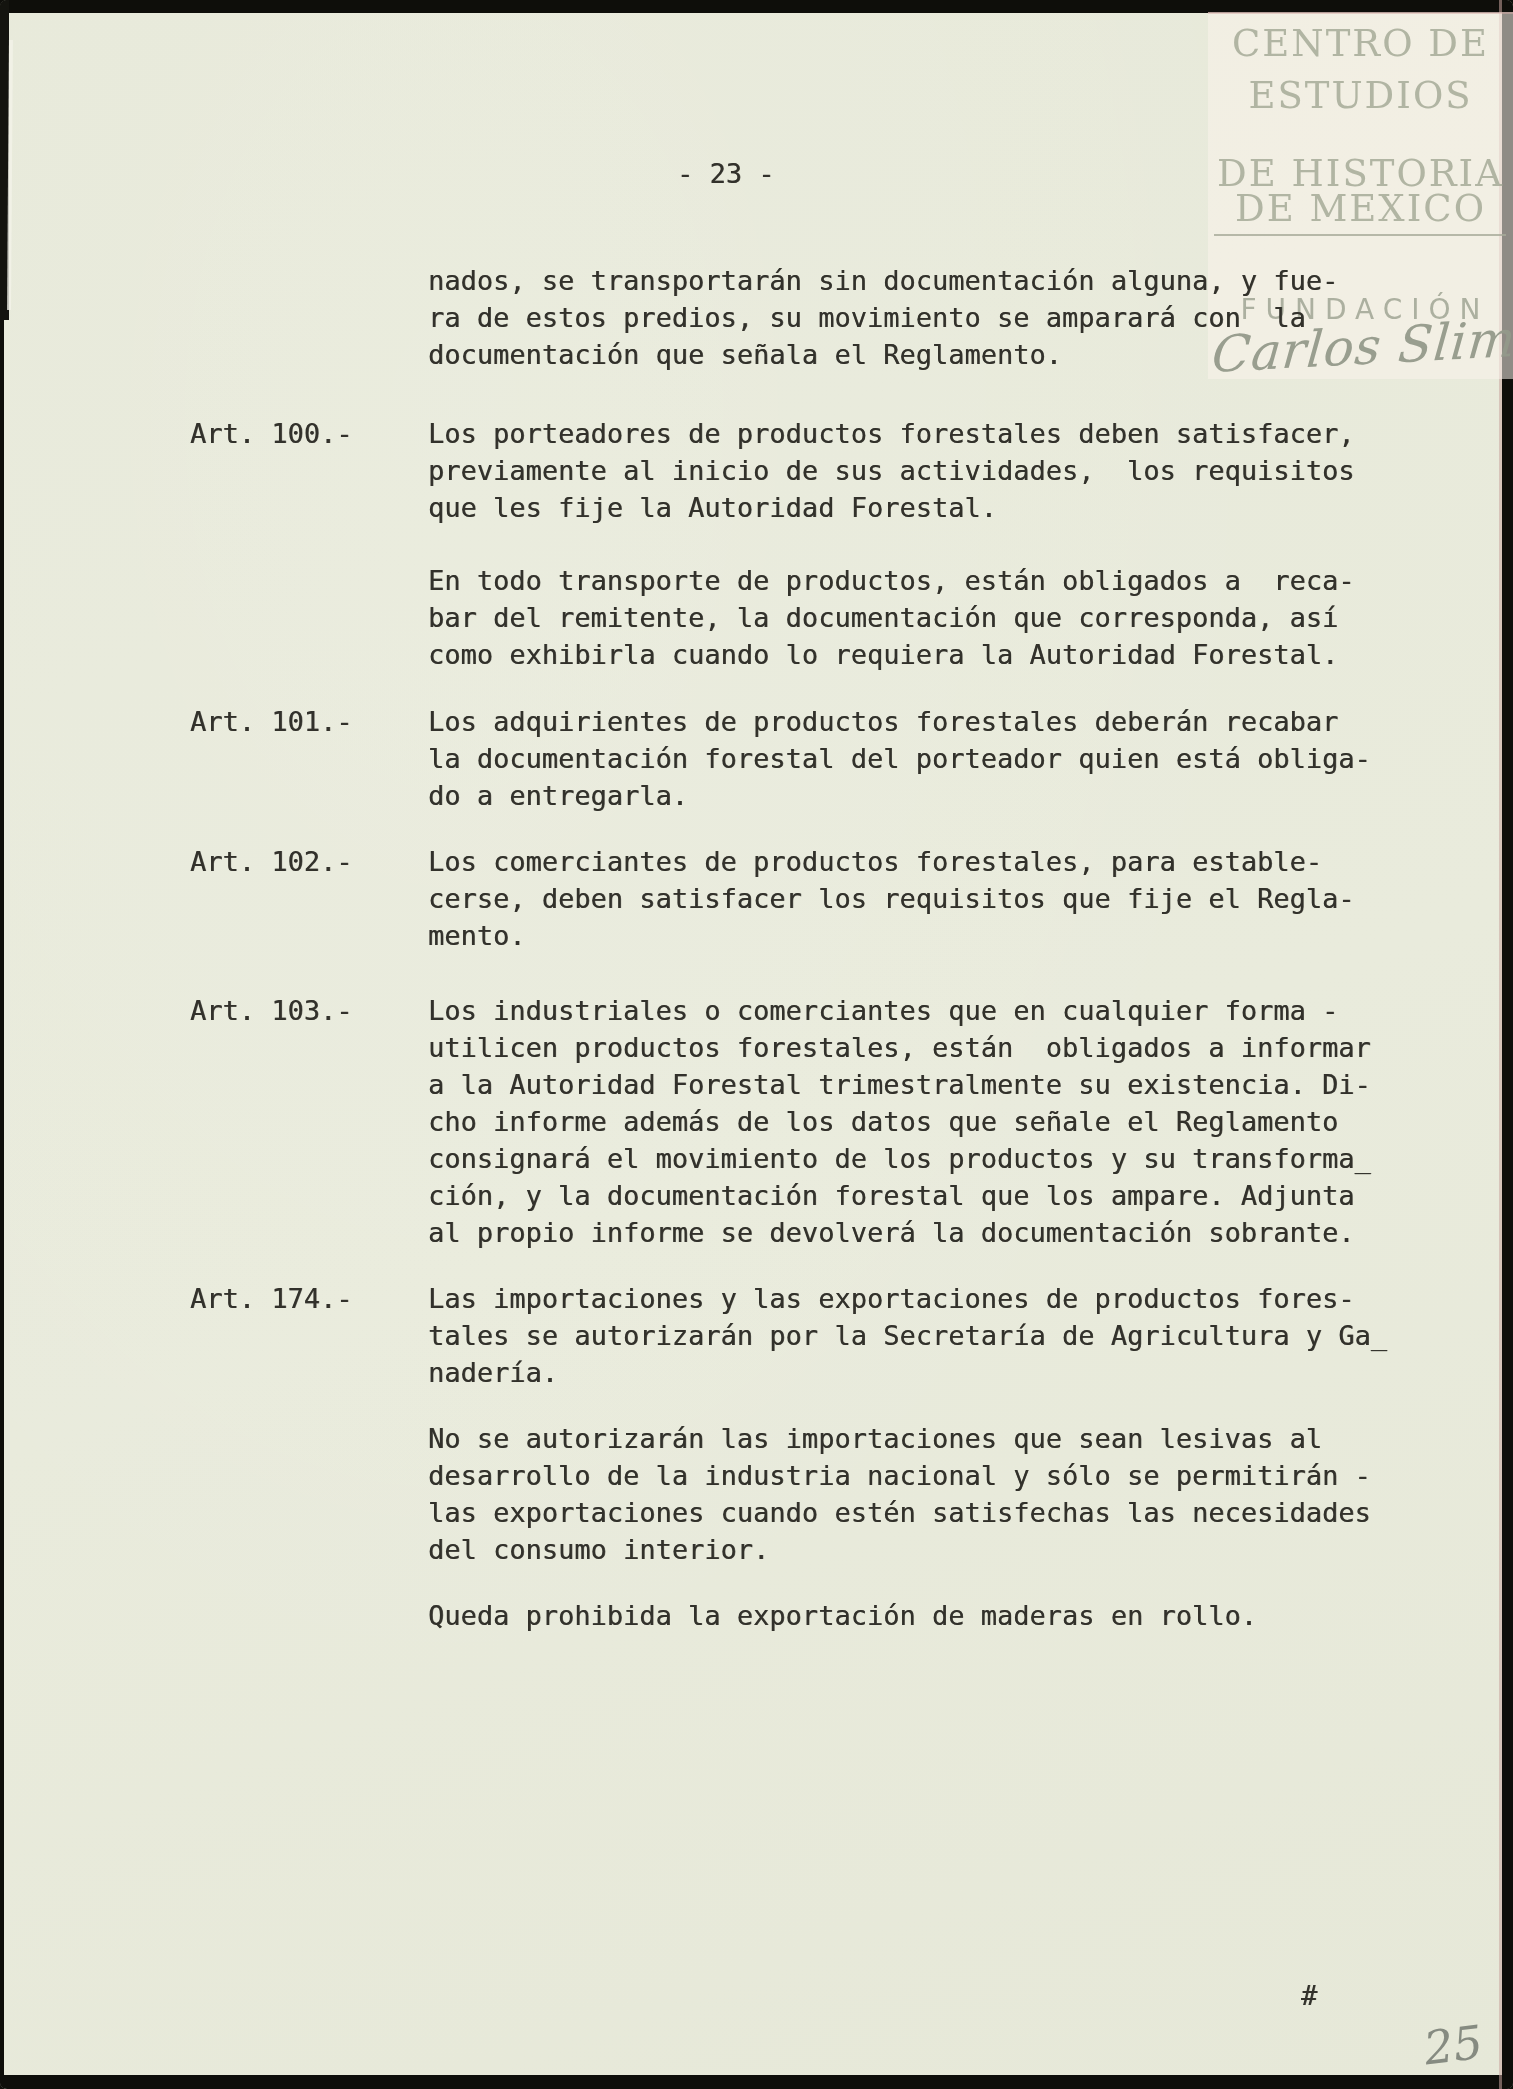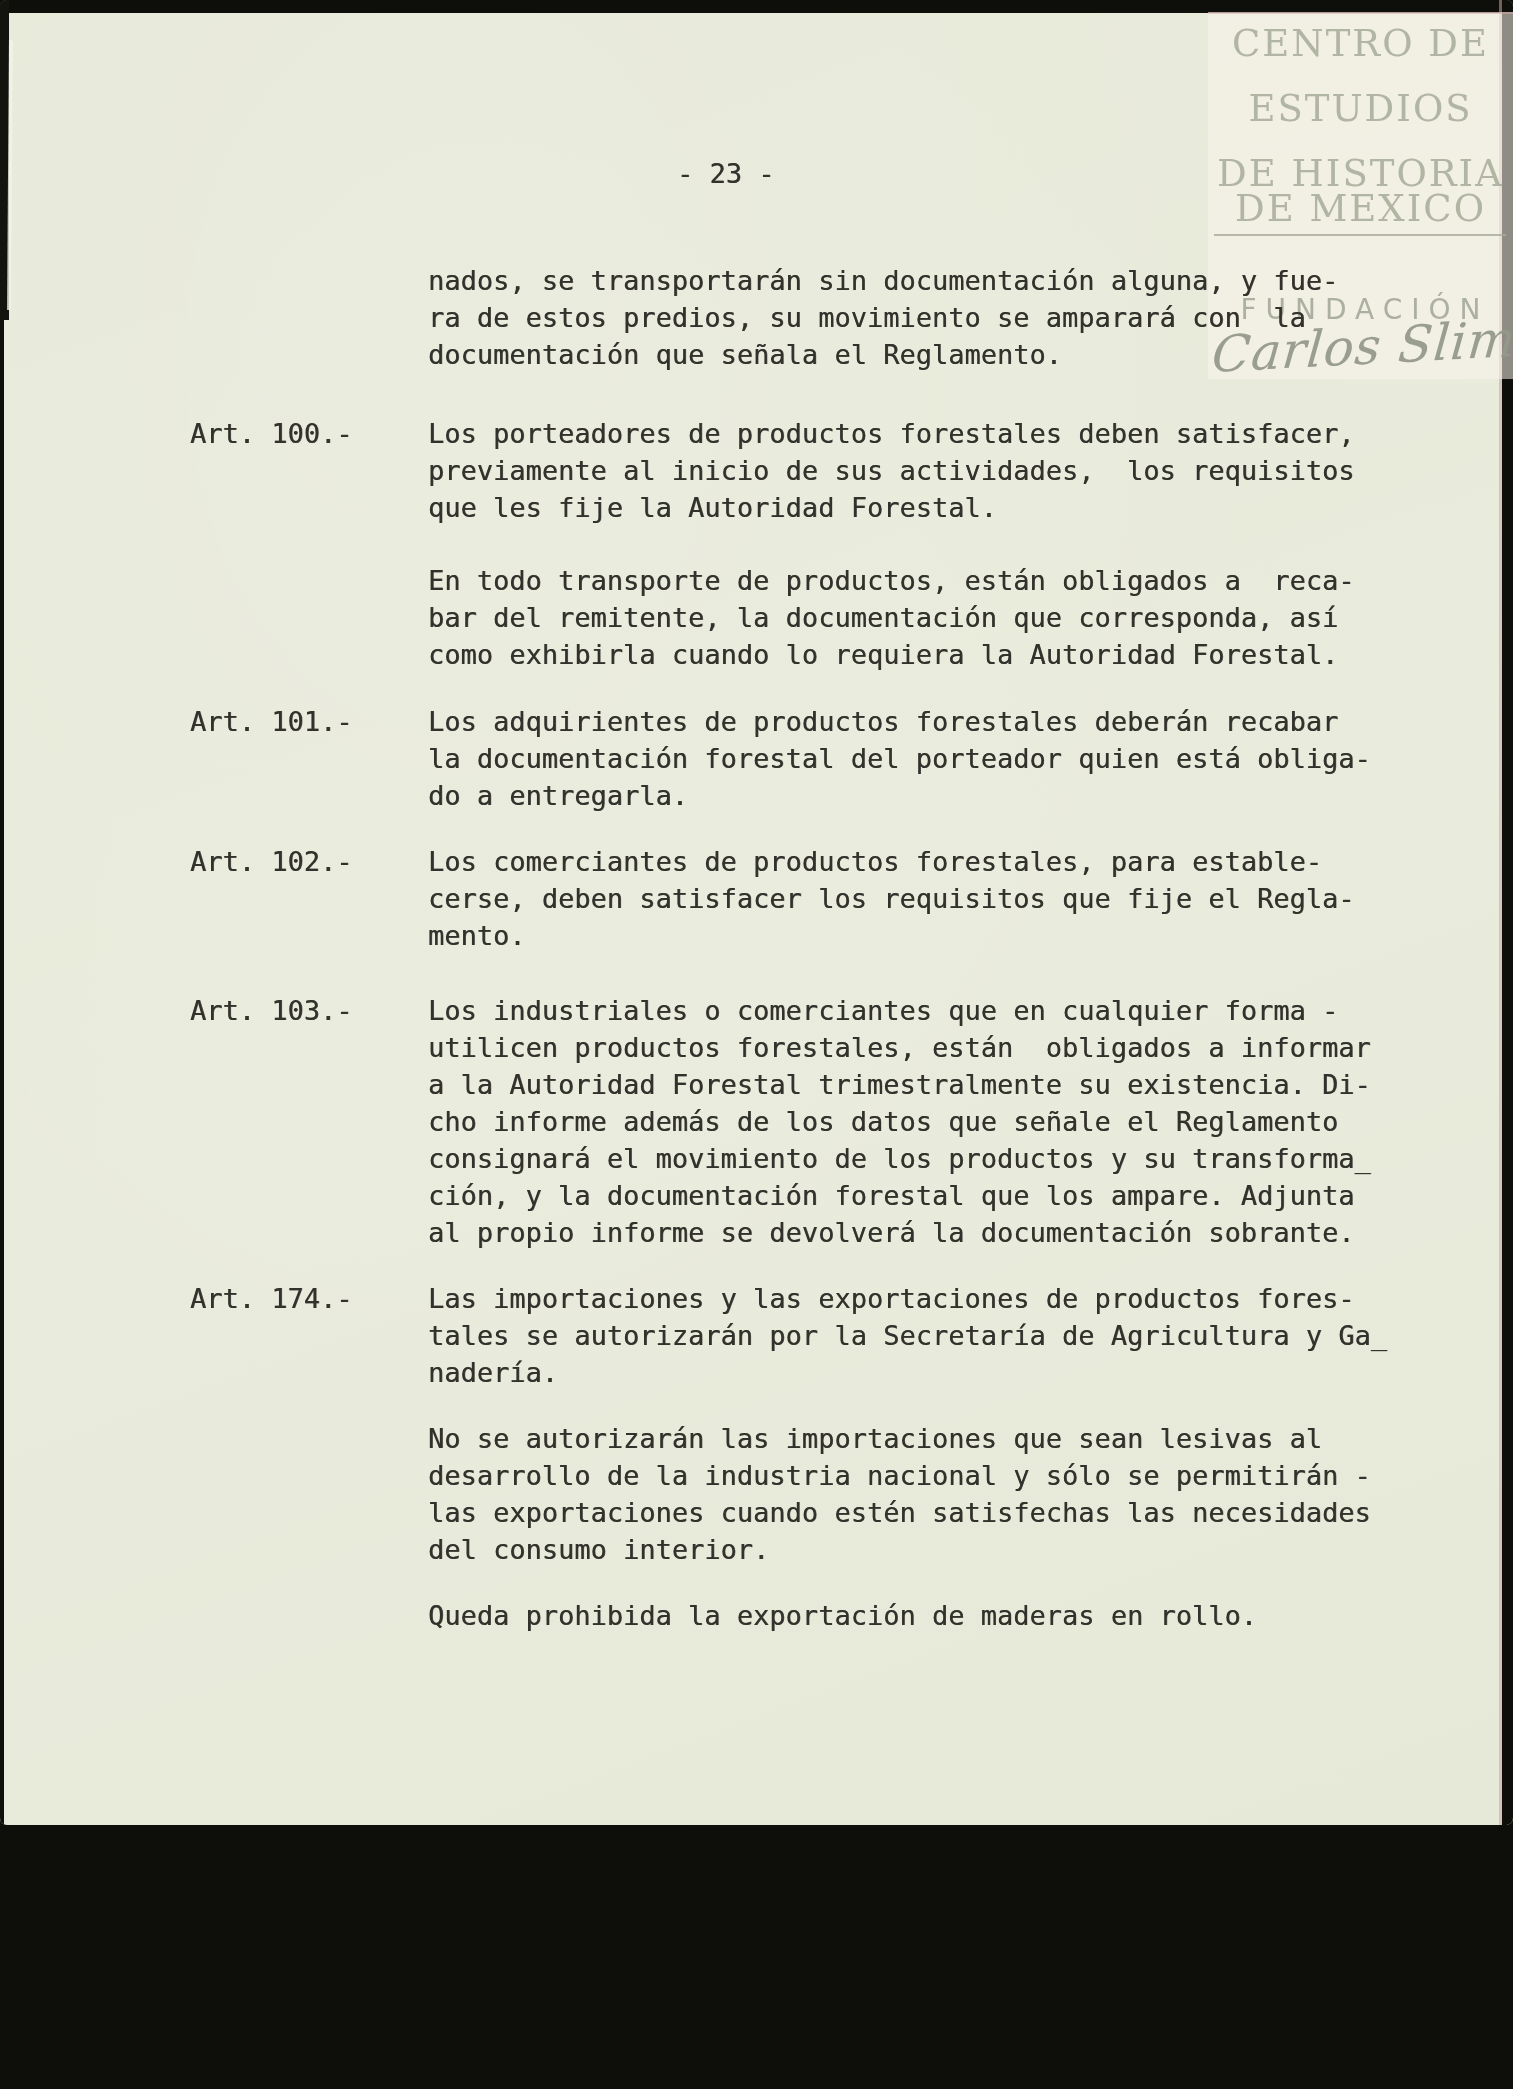--- a/index.html
+++ b/index.html
@@ -1,18 +1,18 @@
 <!DOCTYPE html>
 <html><head>
 <meta charset="utf-8">
 <style>
   html,body{margin:0;padding:0;background:#0e0e0a;}
   .page{
     position:relative;
-    width:1513px;height:1825px;
+    width:1513px;height:2089px;
     background:
       radial-gradient(ellipse at 30% 20%, rgba(255,255,255,0.10), rgba(0,0,0,0) 60%),
       linear-gradient(160deg, #e7e9d9 0%, #e9ebdc 55%, #e6e8d8 100%);
     overflow:hidden;
     font-family:"DejaVu Sans Mono","Liberation Mono",monospace;
     color:#32312b;
     border-radius:7px;
   }
   
   .edge{position:absolute;background:#0e0e0a;}
@@ -76,21 +76,21 @@
 
   <div class="edge edge-top"></div>
   <div class="edge edge-bottom"></div>
   <div class="edge edge-right"></div>
   <div class="edge edge-left"></div>
   <div class="corner-dark"></div>
   <div class="tear"></div>
 
   <div class="wm-box">
     <div class="wm-line" style="top:8px">CENTRO DE</div>
-    <div class="wm-line" style="top:73px">ESTUDIOS</div>
+    <div class="wm-line" style="top:60px">ESTUDIOS</div>
     <div class="wm-line" style="top:173px;top:173px">DE MEXICO</div>
     <div class="wm-line" style="top:138px">DE HISTORIA</div>
     <div class="wm-rule"></div>
     <div class="wm-org">FUNDACIÓN</div>
   </div>
   <div class="signature">Carlos Slim</div>
 
   <div class="tw pagenum">- 23 -</div>
 
   <div class="row" style="top:262px">

